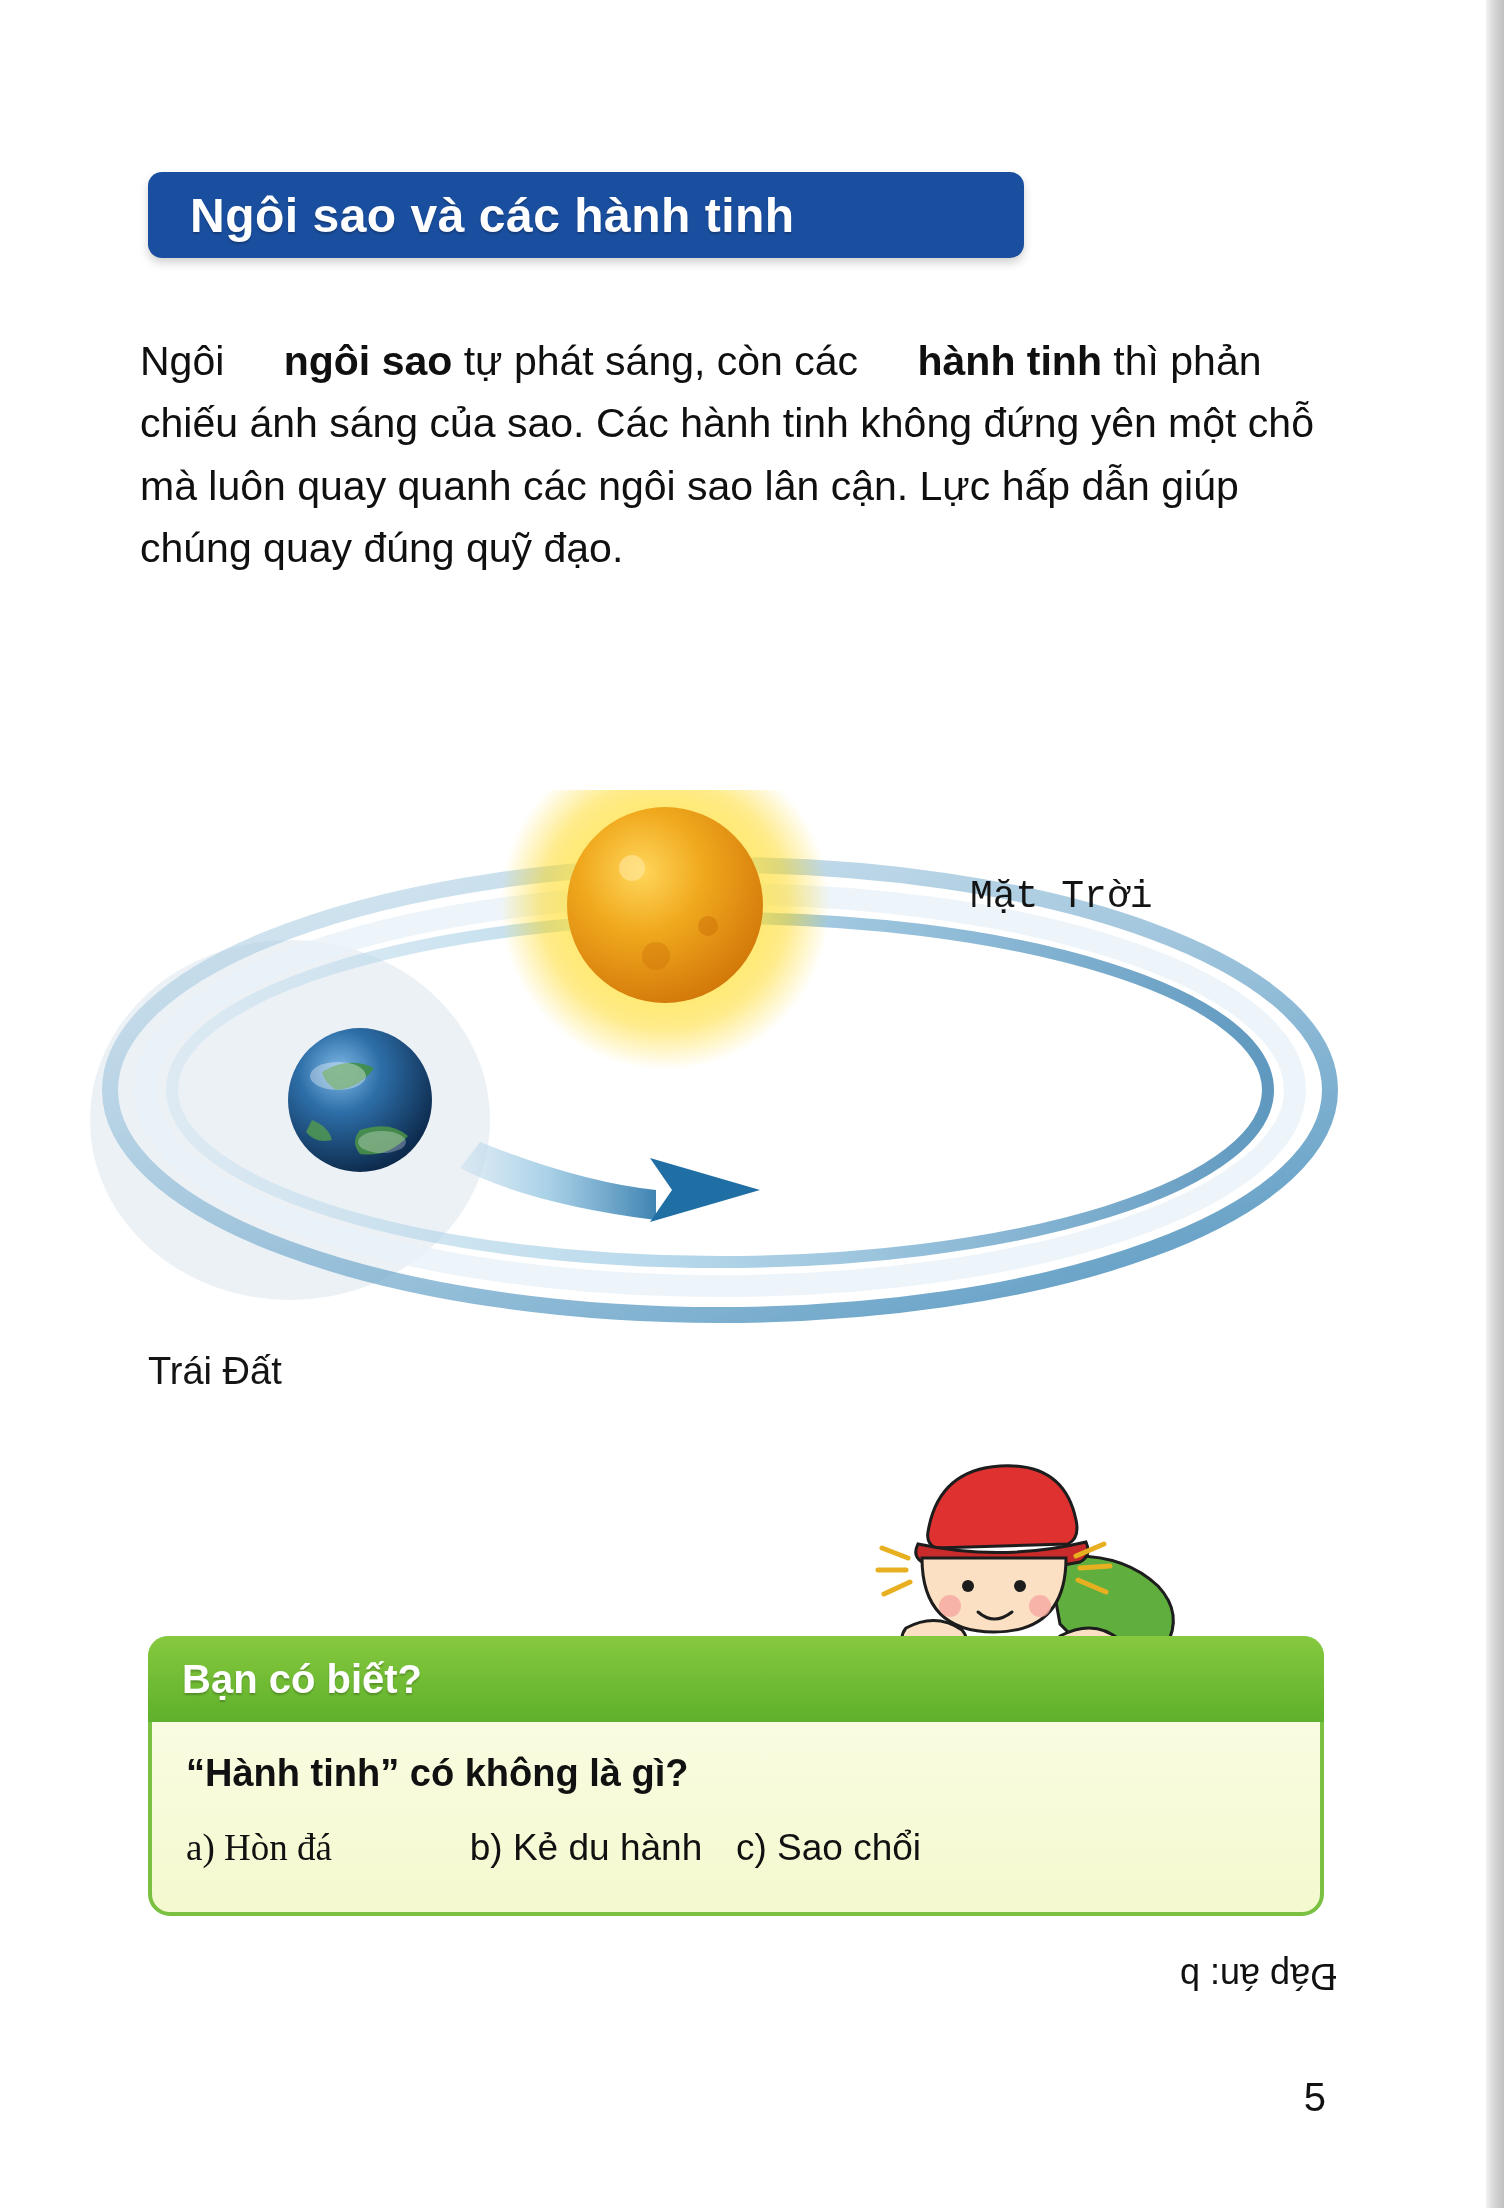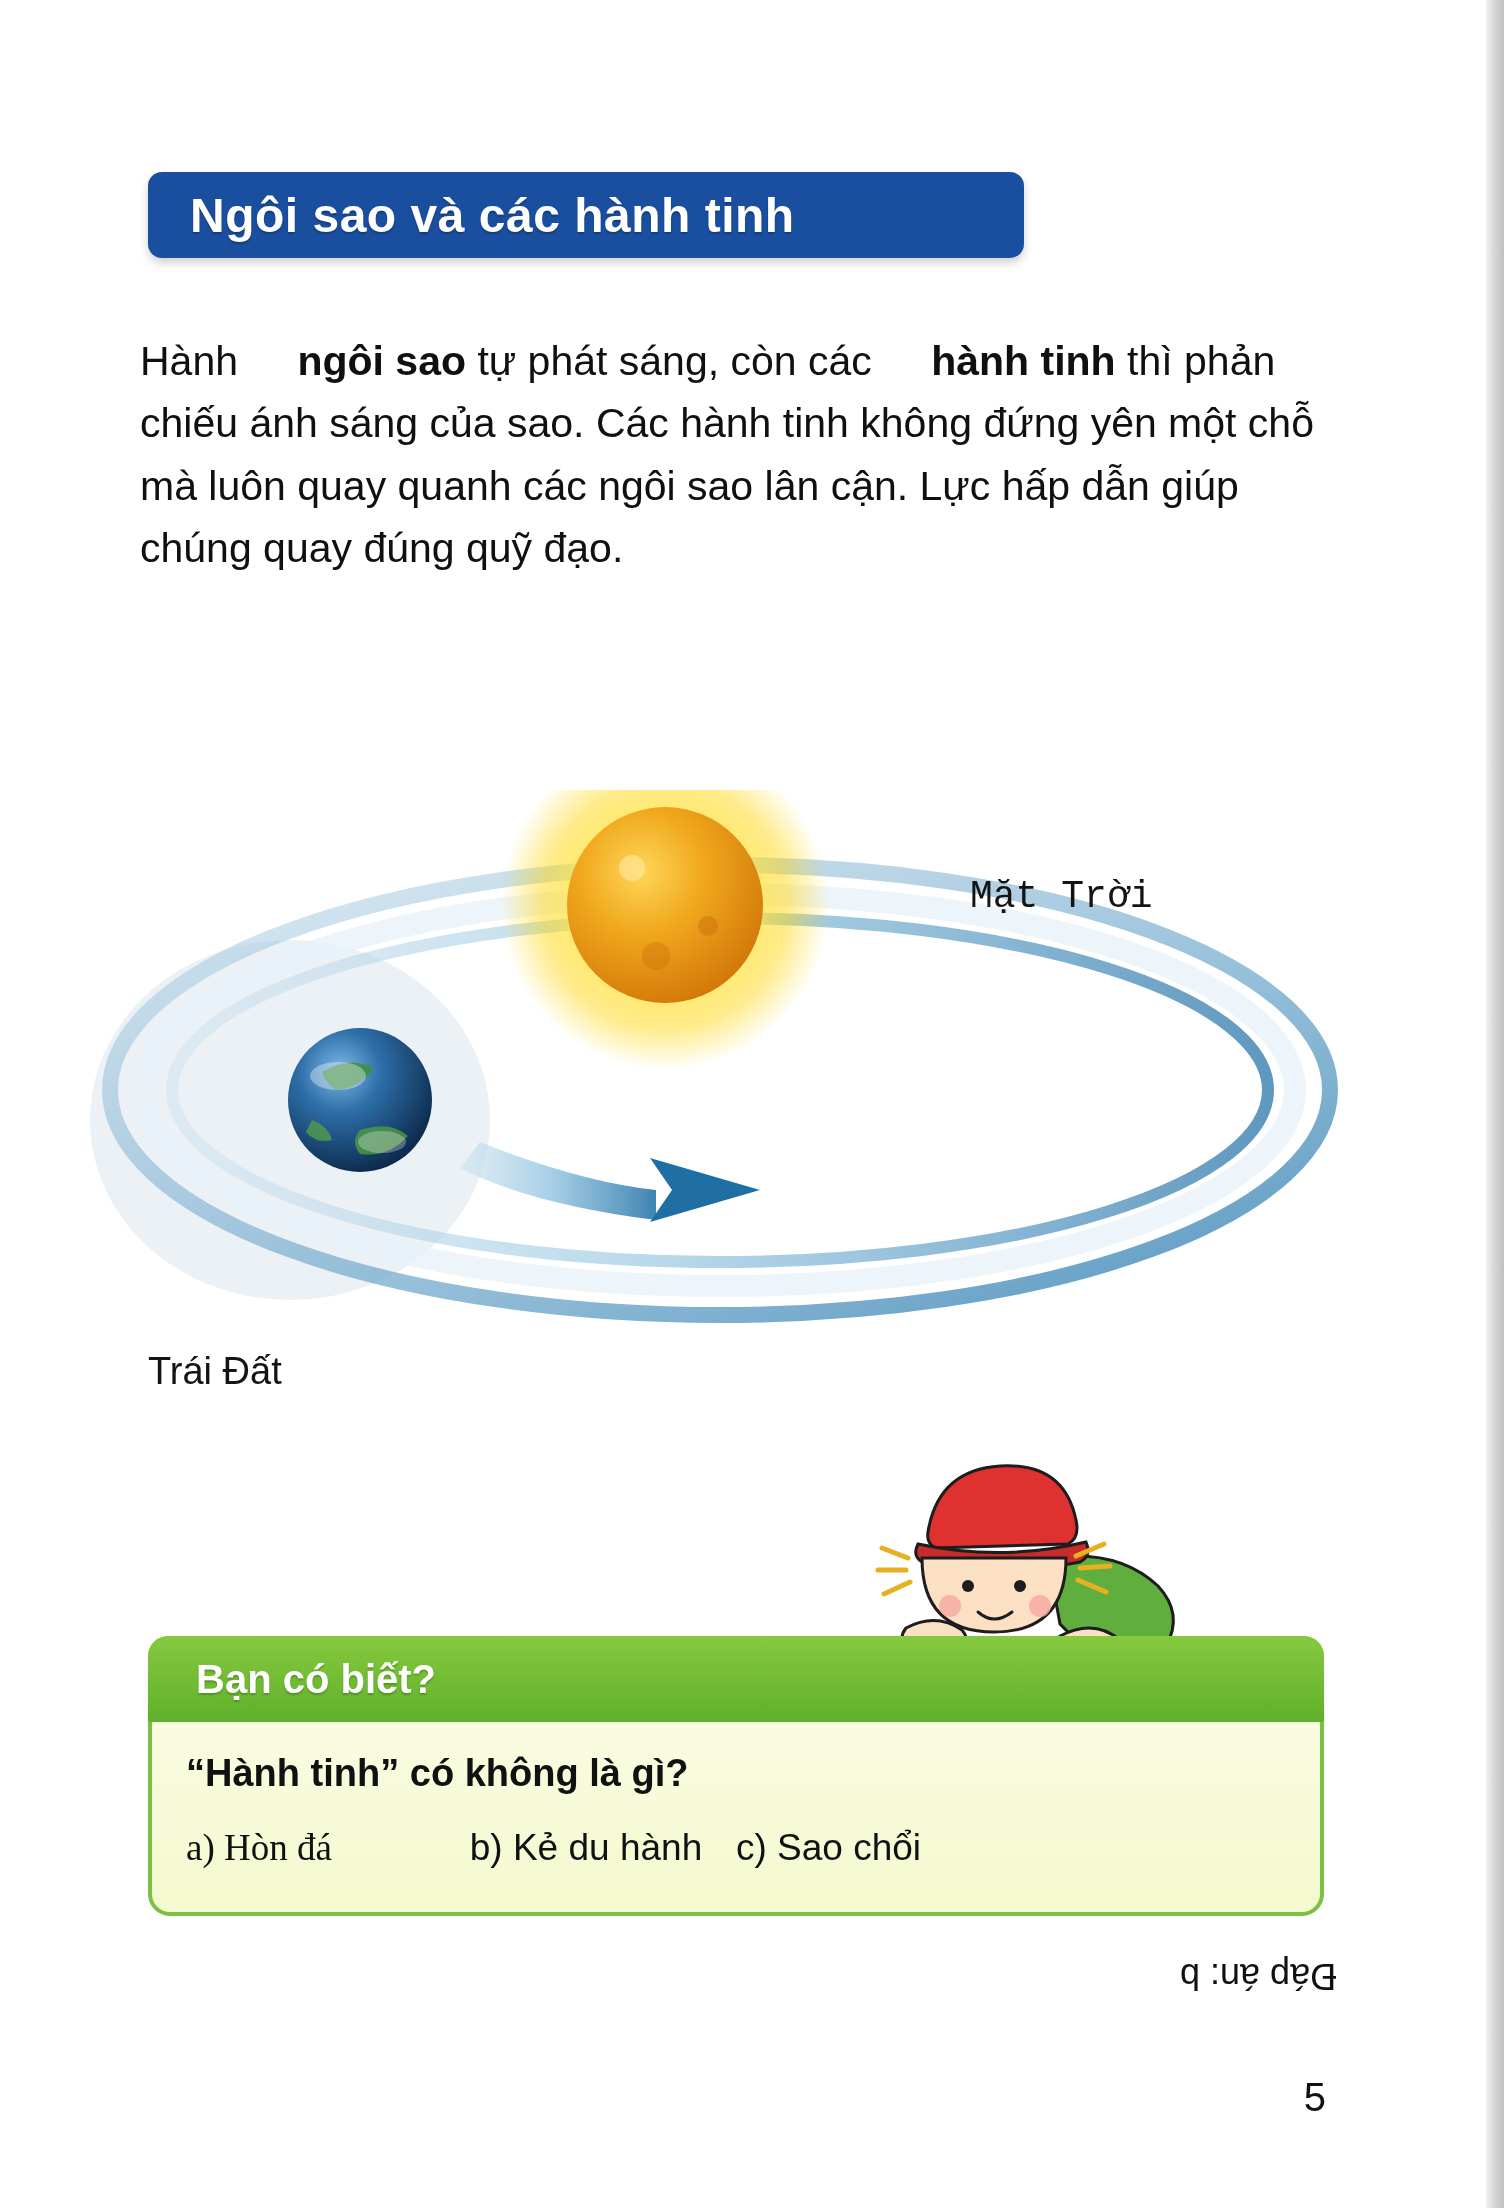--- a/index.html
+++ b/index.html
@@ -114,21 +114,21 @@
     height: 86px;
     background: linear-gradient(to bottom, #86c93f 0%, #5fb02b 100%);
     border-radius: 20px 20px 0 0;
     display: flex;
     align-items: center;
   }
   .dyk-header .dyk-title {
     color: #ffffff;
     font-size: 40px;
     font-weight: bold;
-    padding-left: 48px;
+    padding-left: 34px;
     text-shadow: 0 2px 2px rgba(0,0,0,0.22);
   }
   .dyk-question {
     position: absolute;
     left: 34px;
     top: 112px;
     font-size: 38px;
     font-weight: bold;
     color: #111111;
   }
@@ -176,21 +176,21 @@
 </head>
 <body>
 
 <div class="page-inner">
 
   <div class="title-banner">
     <span class="title-text">Ngôi sao và các hành tinh</span>
   </div>
 
   <div class="body-text">
-    <span>Hành </span><b>ngôi sao</b><span> tự phát sáng, còn các </span><b>hành tinh</b><span> thì phản chiếu ánh sáng của sao. Các hành tinh không đứng yên một chỗ mà luôn quay quanh các ngôi sao lân cận. Lực hấp dẫn giúp chúng quay đúng quỹ đạo.</span>
+    <span>Ngôi </span><b>ngôi sao</b><span> tự phát sáng, còn các </span><b>hành tinh</b><span> thì phản chiếu ánh sáng của sao. Các hành tinh không đứng yên một chỗ mà luôn quay quanh các ngôi sao lân cận. Lực hấp dẫn giúp chúng quay đúng quỹ đạo.</span>
   </div>
 
   <div class="diagram">
     <svg width="1360" height="620" viewBox="0 0 1360 620" xmlns="http://www.w3.org/2000/svg">
       <defs>
         <radialGradient id="sunGlow" cx="50%" cy="50%" r="50%">
           <stop offset="0%" stop-color="#fff9c4" stop-opacity="0.95"></stop>
           <stop offset="45%" stop-color="#ffe95e" stop-opacity="0.85"></stop>
           <stop offset="75%" stop-color="#ffd400" stop-opacity="0.45"></stop>
           <stop offset="100%" stop-color="#ffd400" stop-opacity="0"></stop>

